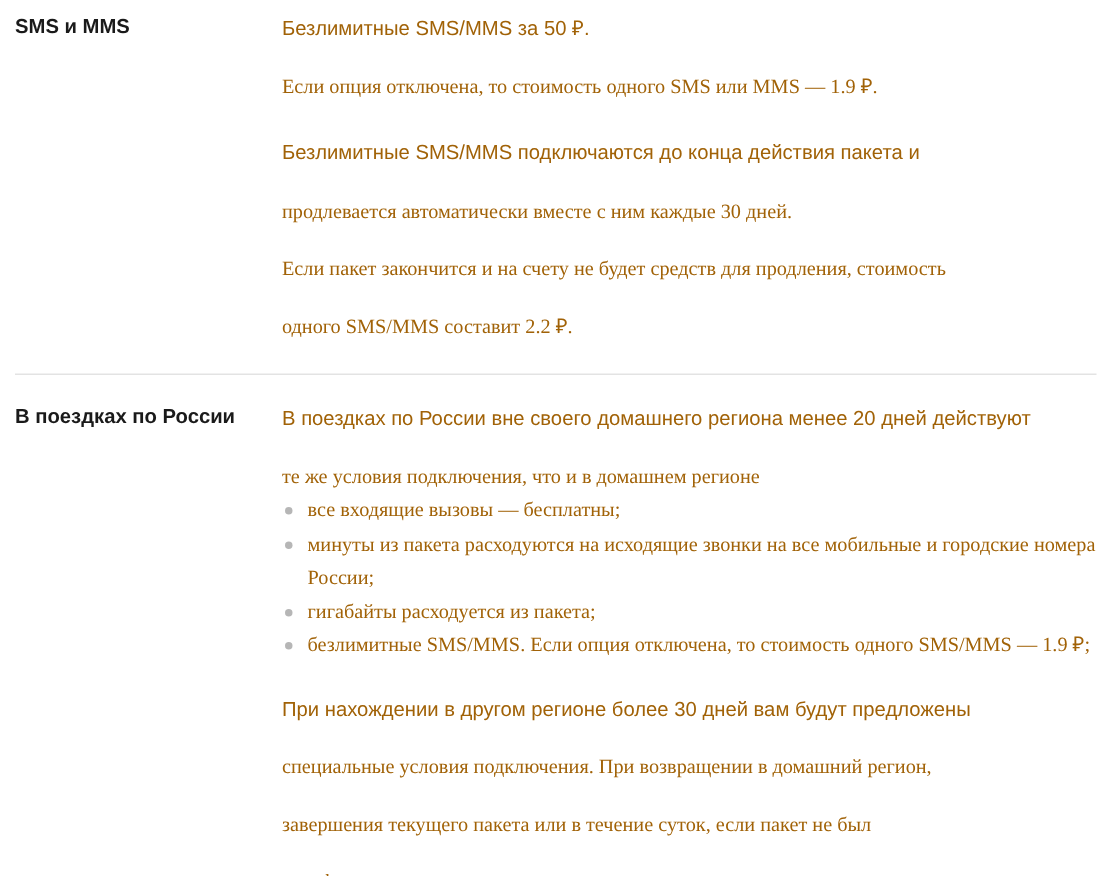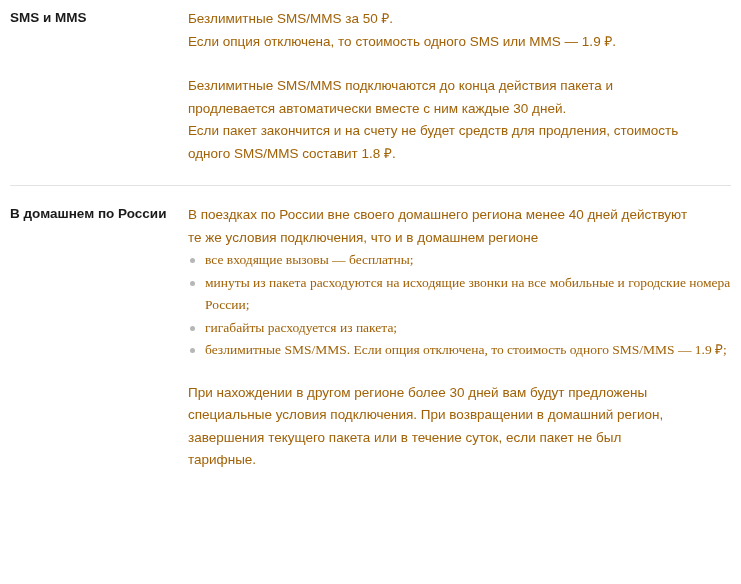--- a/index.html
+++ b/index.html
@@ -39,21 +39,22 @@
   .section-body {
     flex: 1 1 auto;
     font-size: 13.5px;
     line-height: 22.5px;
     color: #a16207;
   }
   .para {
     margin: 0;
   }
   .para + .para {
-    margin-top: 0px;
+    margin-top: 16px;
+    font-family: Liberation Serif, serif;
   }
   .gap-large {
     height: 22px;
   }
   .gap-medium {
     height: 20px;
   }
   .divider {
     border: none;
     border-top: 1px solid #e3e3e3;
@@ -89,30 +90,30 @@
 
   <div class="section">
     <div class="section-label">SMS и MMS</div>
     <div class="section-body">
       <p class="para">Безлимитные SMS/MMS за 50 ₽.</p>
       <p class="para">Если опция отключена, то стоимость одного SMS или MMS — 1.9 ₽.</p>
       <div class="gap-large"></div>
       <p class="para">Безлимитные SMS/MMS подключаются до конца действия пакета и</p>
       <p class="para">продлевается автоматически вместе с ним каждые 30 дней.</p>
       <p class="para">Если пакет закончится и на счету не будет средств для продления, стоимость</p>
-      <p class="para">одного SMS/MMS составит 1.8 ₽.</p>
+      <p class="para">одного SMS/MMS составит 2.2 ₽.</p>
     </div>
   </div>
 
   <hr class="divider">
 
   <div class="section">
-    <div class="section-label">В домашнем по России</div>
+    <div class="section-label">В поездках по России</div>
     <div class="section-body">
-      <p class="para">В поездках по России вне своего домашнего региона менее 40 дней действуют</p>
+      <p class="para">В поездках по России вне своего домашнего региона менее 20 дней действуют</p>
       <p class="para">те же условия подключения, что и в домашнем регионе</p>
       <ul class="bullets">
         <li>все входящие вызовы — бесплатны;</li>
         <li>минуты из пакета расходуются на исходящие звонки на все мобильные и городские номера России;</li>
         <li>гигабайты расходуется из пакета;</li>
         <li>безлимитные SMS/MMS. Если опция отключена, то стоимость одного SMS/MMS — 1.9 ₽;</li>
       </ul>
       <div class="gap-medium"></div>
       <p class="para">При нахождении в другом регионе более 30 дней вам будут предложены</p>
       <p class="para">специальные условия подключения. При возвращении в домашний регион,</p>

